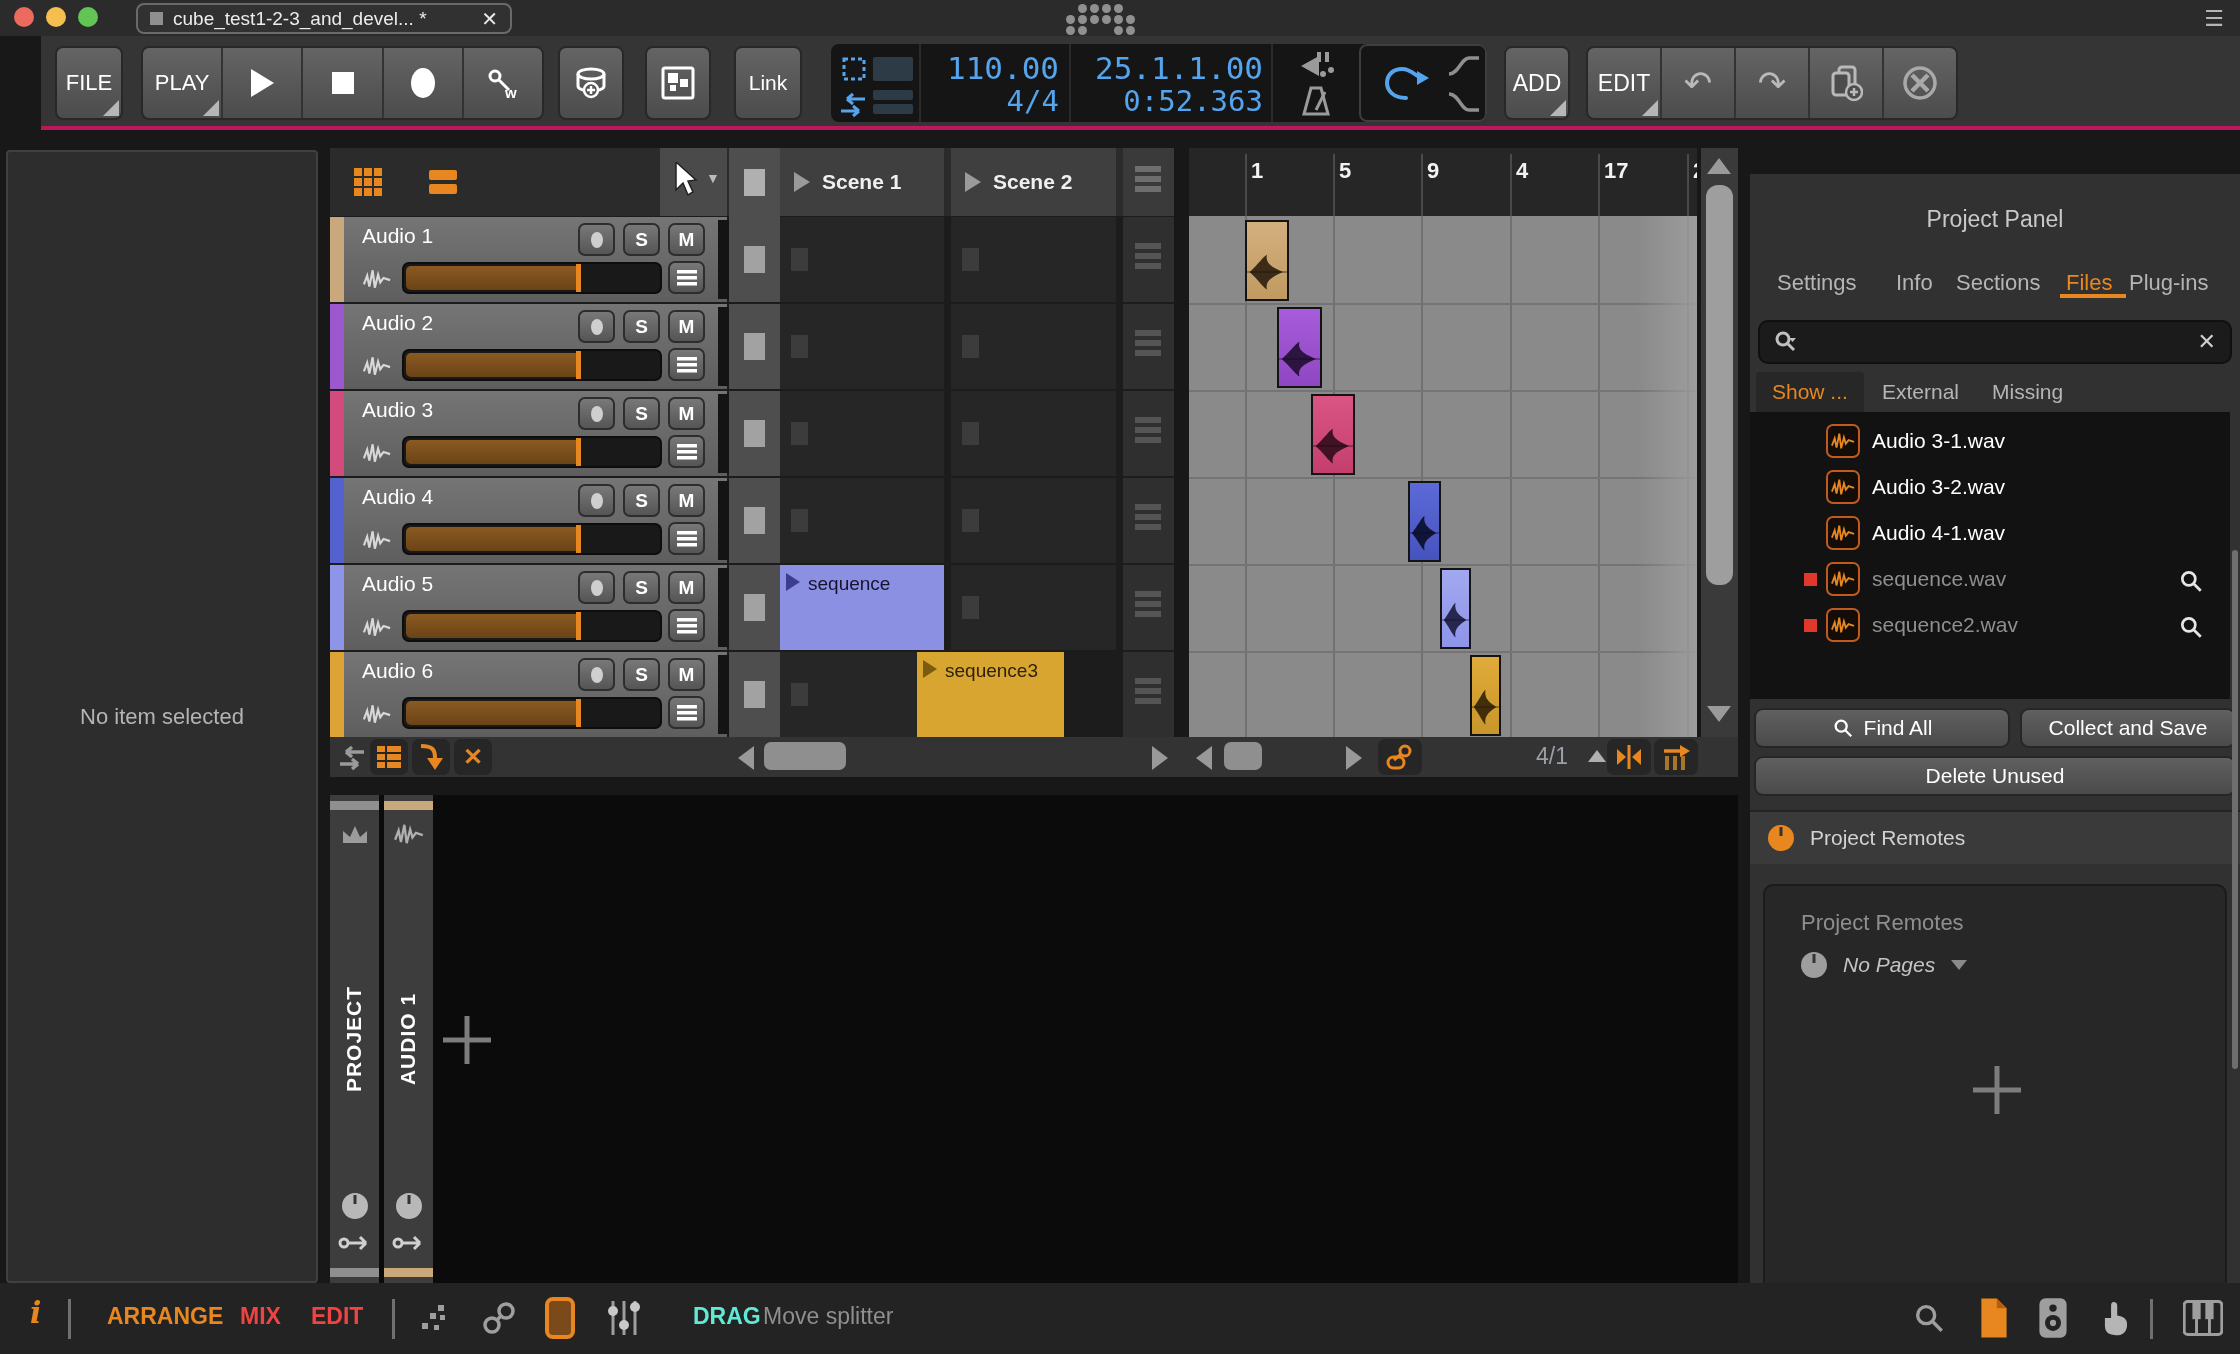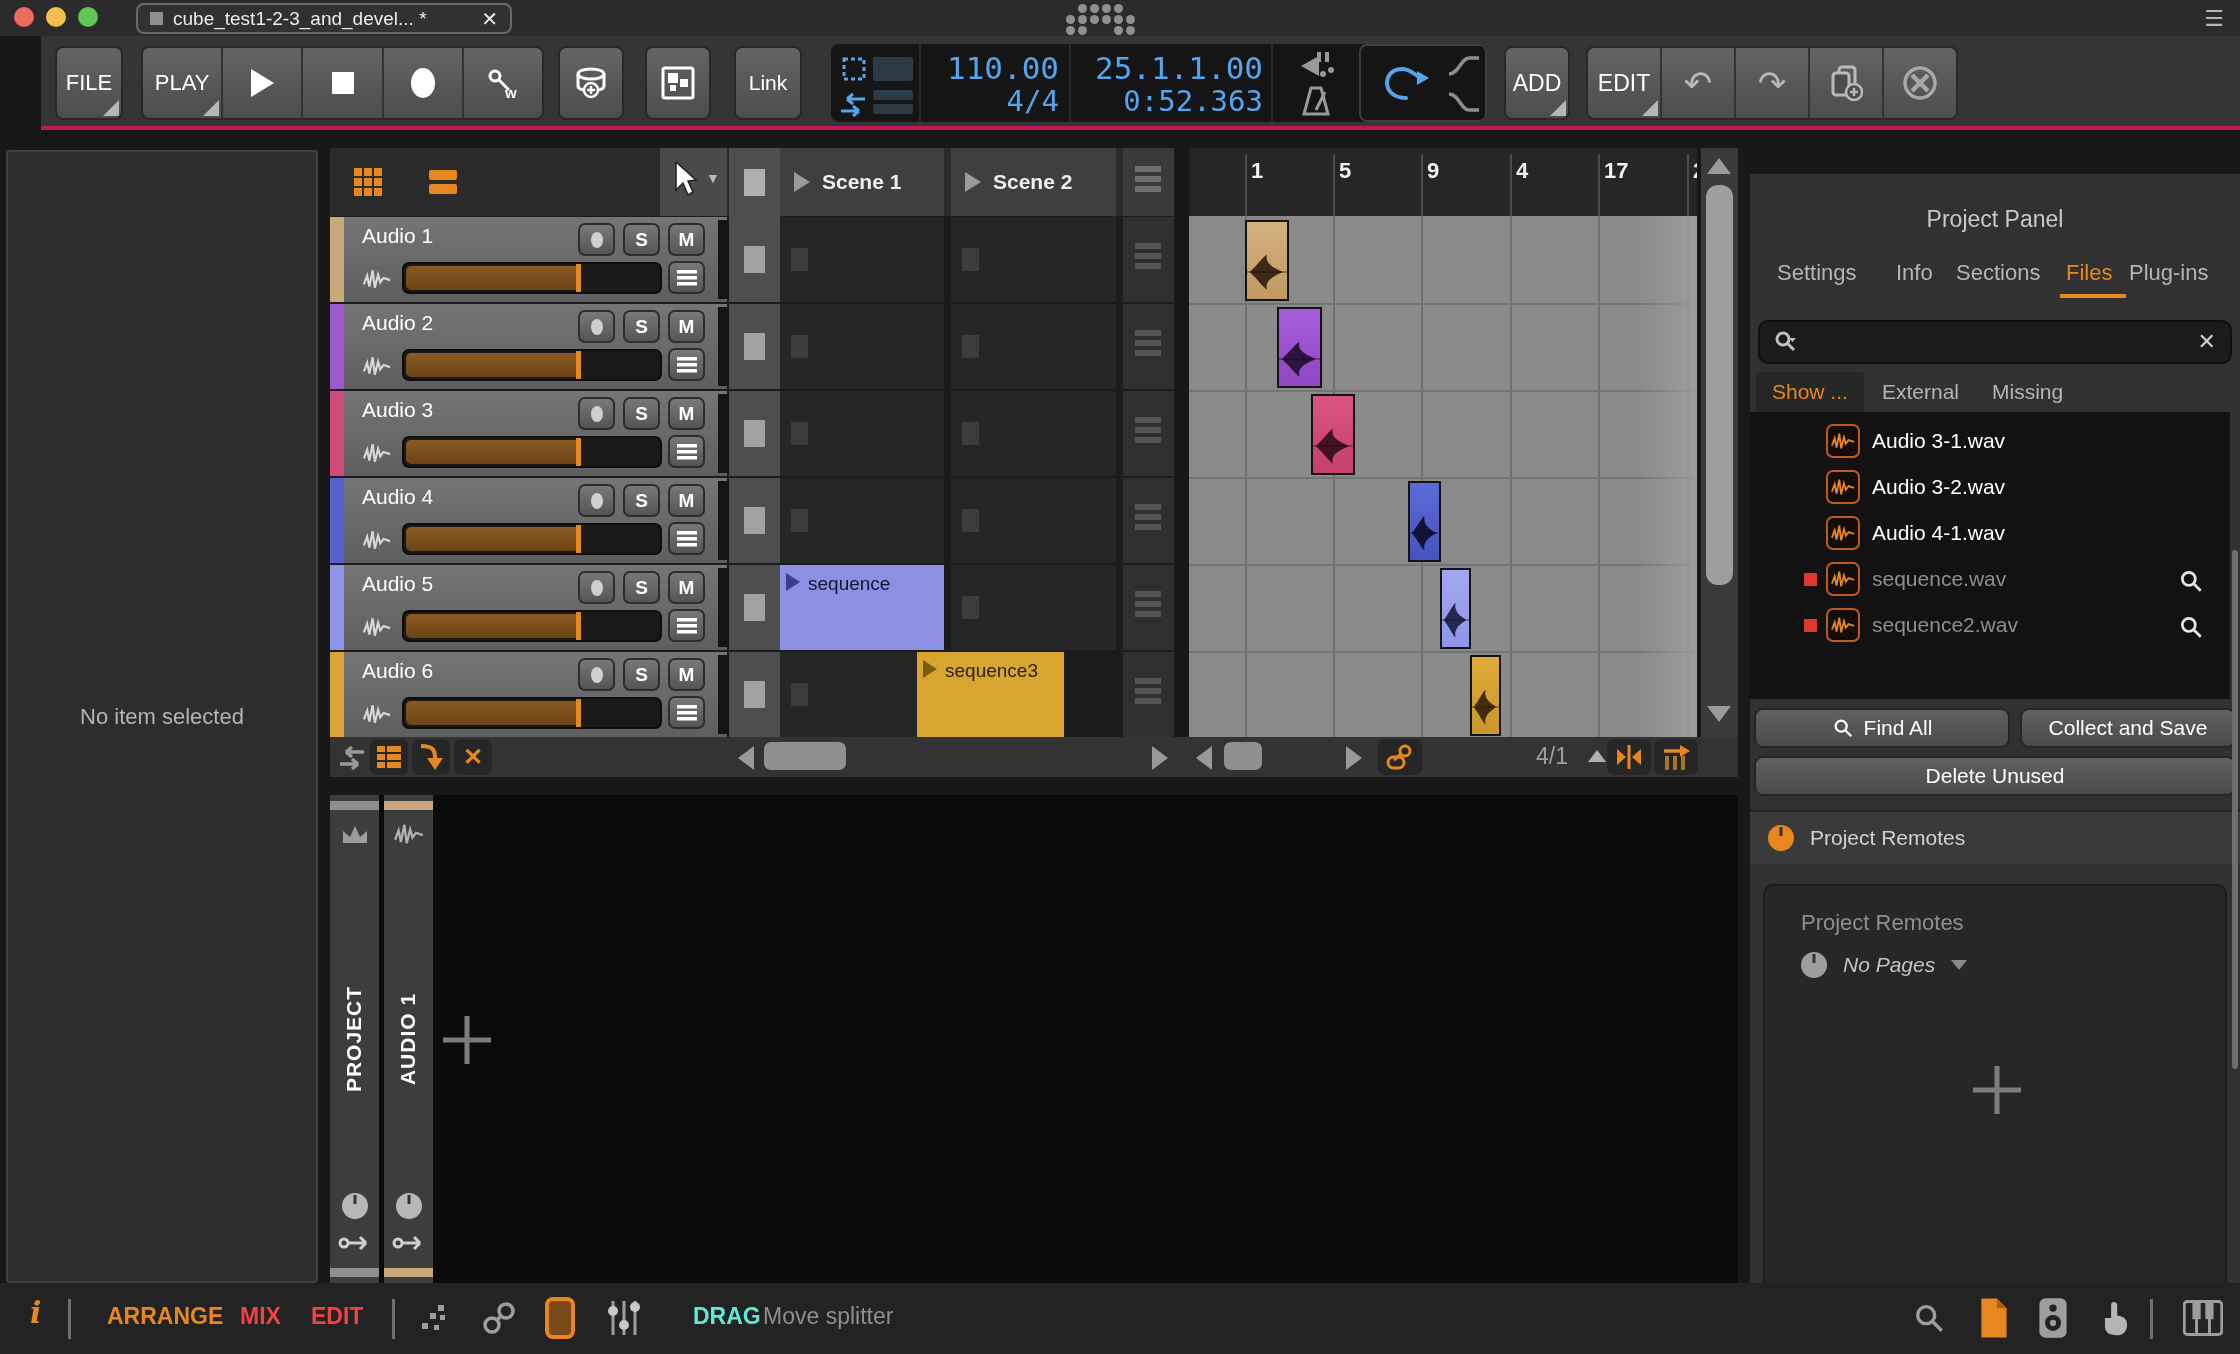--- a/index.html
+++ b/index.html
@@ -98,21 +98,21 @@
   .vlabel { position:absolute; left:0; top:0; width:49px; height:488px; display:flex; align-items:center; justify-content:center; }
   .vlabel span { transform:rotate(-90deg); white-space:nowrap; color:#fff; font-weight:bold; font-size:21px; letter-spacing:1px; }
   .plusbars { position:relative; width:48px; height:48px; }
   .plusbars::before, .plusbars::after { content:""; position:absolute; background:#7d7d7d; }
   .plusbars::before { left:50%; top:0; width:5px; height:100%; transform:translateX(-50%); }
   .plusbars::after { top:50%; left:0; height:5px; width:100%; transform:translateY(-50%); }
 
   
   #rpanel { position:absolute; left:1750px; top:130px; width:490px; height:1153px; background:#313131;margin-top:44px; }
   #rp-title { position:absolute; left:0; right:0; top:32px; text-align:center; color:#c9c9c9; font-size:23px; }
-  .rtab { position:absolute; top:86px; color:#b5b5b5; font-size:22px; }
+  .rtab { position:absolute; top:96px; color:#b5b5b5; font-size:22px; }
   .rtab.active { color:#e8871f; }
   #files-underline { position:absolute; top:120px; height:4px; background:#e8871f; }
   #rp-search { position:absolute; left:8px; top:146px; width:474px; height:44px; background:#1b1b1b;
                border:2px solid #101010; border-radius:10px; display:flex; align-items:center; padding:0 14px; }
   #rp-search input { flex:1; background:transparent; border:none; outline:none; color:#ddd; font-size:19px; }
   .ftab { position:absolute; top:198px; height:40px; display:flex; align-items:center; padding:0 16px; color:#b5b5b5; font-size:21px; }
   .ftab.active { color:#e8871f; background:#272727; border-radius:4px 4px 0 0; }
   #filelist { position:absolute; left:0; top:238px; width:480px; height:287px; background:#121212; }
   .frow { position:absolute; left:0; width:480px; height:46px; }
   .fwicon { position:absolute; left:76px; top:4px; width:34px; height:34px; background:#140c06; border:2px solid #c05a1f;

